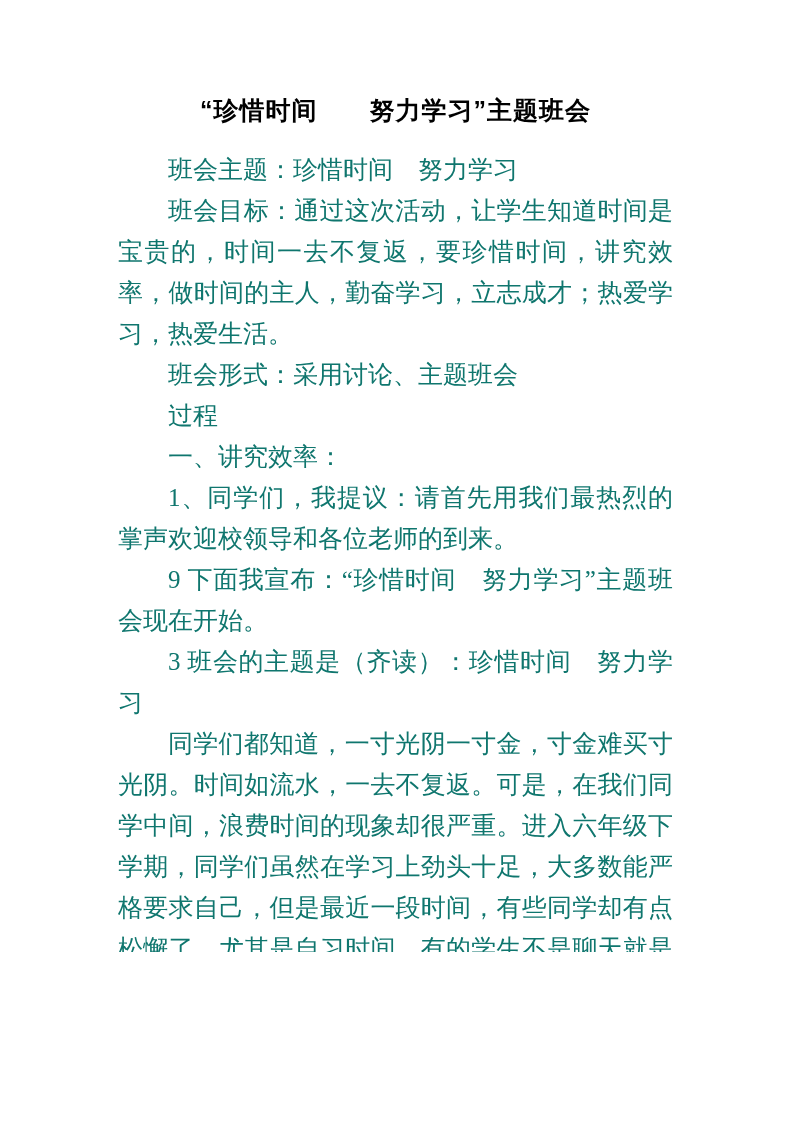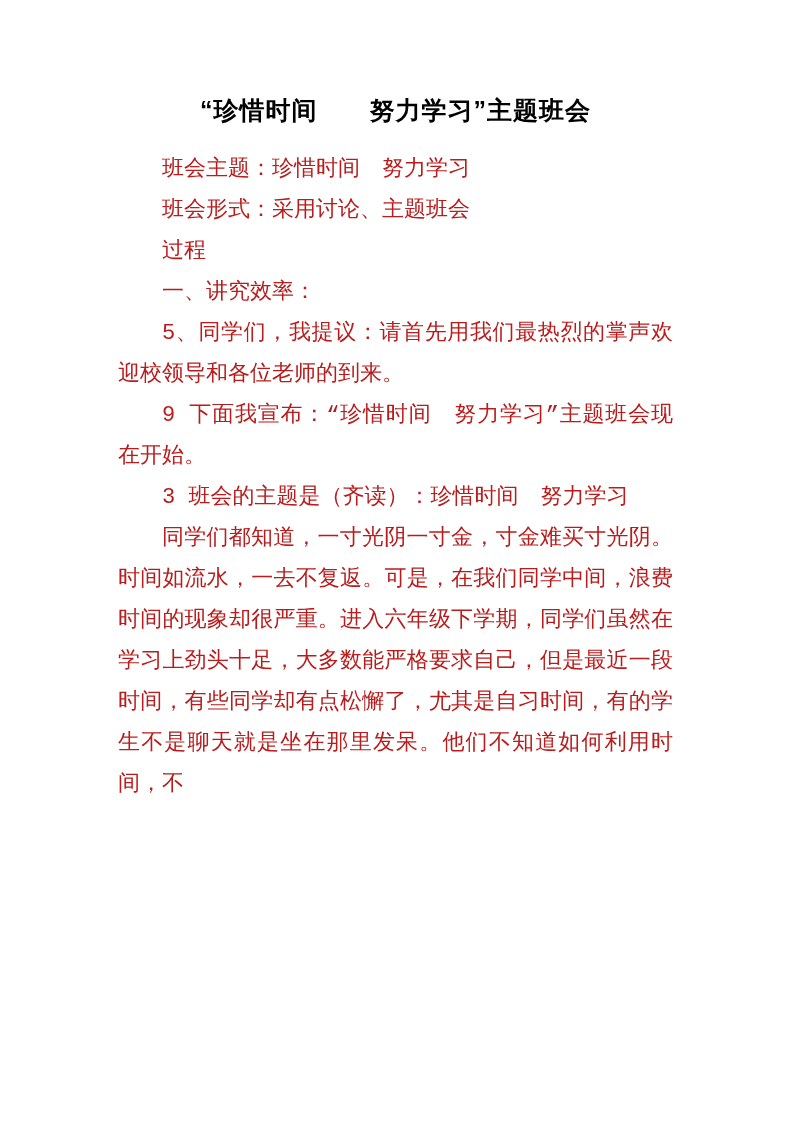--- a/index.html
+++ b/index.html
@@ -21,42 +21,43 @@
     font-family: "Liberation Sans", "DejaVu Sans", sans-serif;
     font-weight: 700;
     font-size: 25px;
     line-height: 44px;
     color: #000000;
     text-align: center;
     letter-spacing: 1px;
     white-space: nowrap;
   }
   .doc-body {
-    font-family: Liberation Mono, monospace;
-    font-size: 22px;
+    font-family: Liberation Serif, serif;
+    font-size: 25px;
     line-height: 41px;
-    color: #b91c1c;
+    color: #0f766e;
   }
   .doc-body p {
     margin: 0;
     padding: 0;
     text-align: justify;
     text-justify: inter-ideograph;
     text-indent: 2em;
     word-break: break-all;
   }
 </style>
 </head>
 <body>
 
 <div class="page">
   <h1 class="doc-title">“珍惜时间　　努力学习”主题班会</h1>
   <div class="doc-body">
       <p>班会主题：珍惜时间　努力学习</p>
+      <p>班会目标：通过这次活动，让学生知道时间是宝贵的，时间一去不复返，要珍惜时间，讲究效率，做时间的主人，勤奋学习，立志成才；热爱学习，热爱生活。</p>
       <p>班会形式：采用讨论、主题班会</p>
       <p>过程</p>
       <p>一、讲究效率：</p>
-      <p>5、同学们，我提议：请首先用我们最热烈的掌声欢迎校领导和各位老师的到来。</p>
+      <p>1、同学们，我提议：请首先用我们最热烈的掌声欢迎校领导和各位老师的到来。</p>
       <p>9 下面我宣布：“珍惜时间　努力学习”主题班会现在开始。</p>
       <p>3 班会的主题是（齐读）：珍惜时间　努力学习</p>
       <p>同学们都知道，一寸光阴一寸金，寸金难买寸光阴。时间如流水，一去不复返。可是，在我们同学中间，浪费时间的现象却很严重。进入六年级下学期，同学们虽然在学习上劲头十足，大多数能严格要求自己，但是最近一段时间，有些同学却有点松懈了，尤其是自习时间，有的学生不是聊天就是坐在那里发呆。他们不知道如何利用时间，不</p>
     </div>
 </div>
 
 </body></html>

